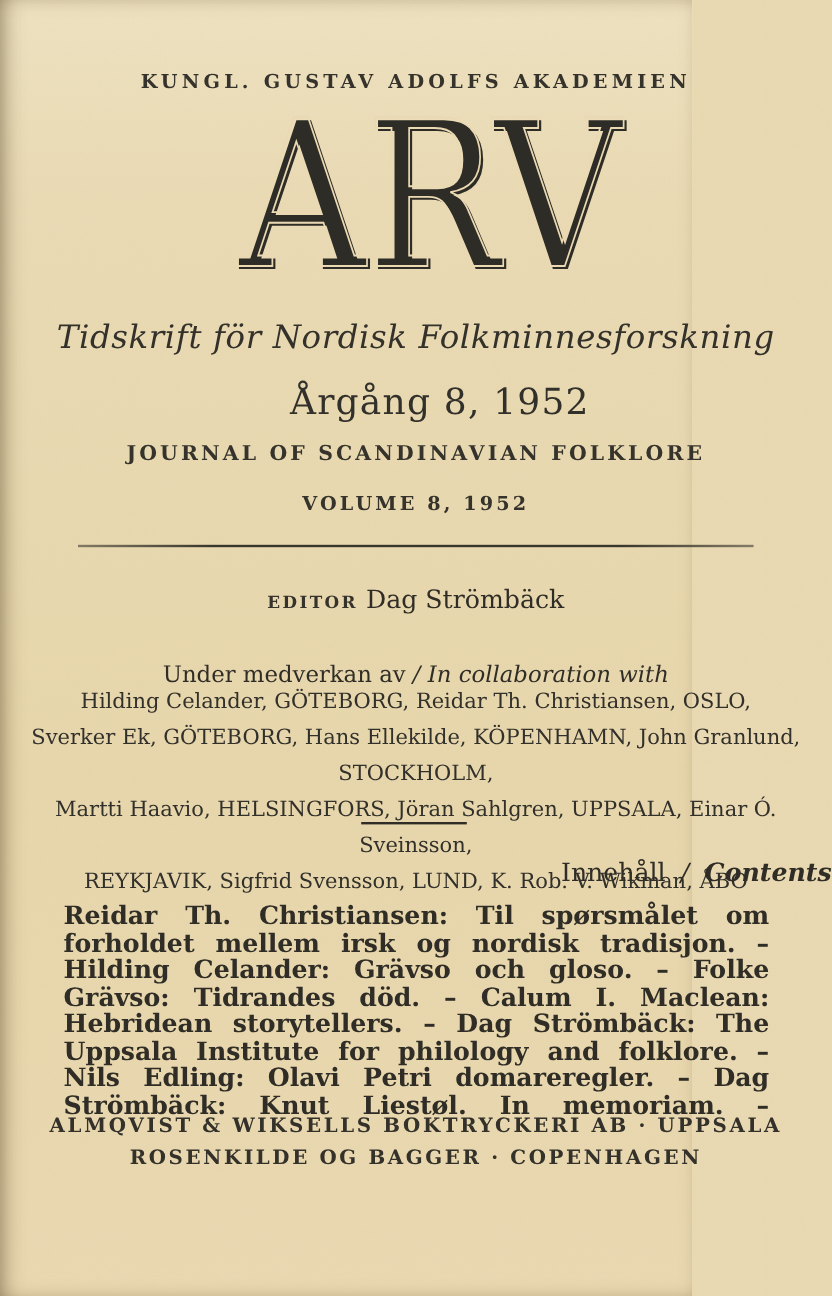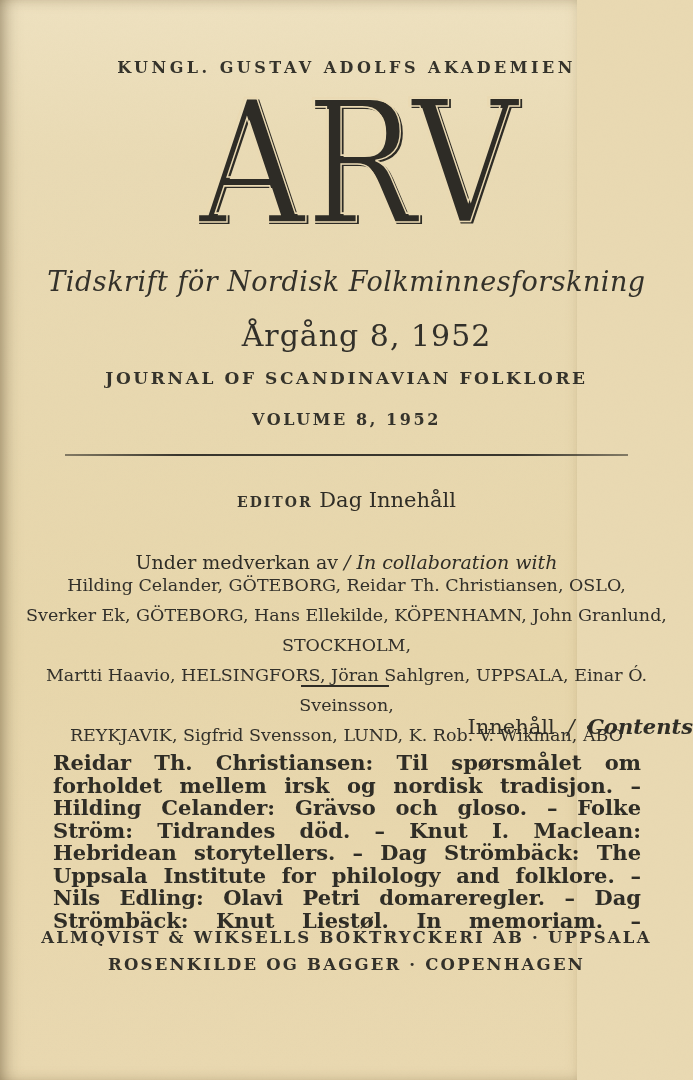--- a/index.html
+++ b/index.html
@@ -78,21 +78,21 @@
 
   <div class="center argang">Årgång 8, 1952</div>
 
   <div class="center journal">JOURNAL OF SCANDINAVIAN FOLKLORE</div>
   <div class="center volume">VOLUME 8, 1952</div>
 
   <div class="rule-long"></div>
 
   <div class="center editor-line">
     <span class="editor-label">EDITOR</span>
-    <span>Dag Innehåll</span>
+    <span>Dag Strömbäck</span>
   </div>
 
   <div class="center collab-line">
     <span>Under medverkan av</span><span class="collab-sep">/</span><span class="collab-en">In collaboration with</span>
   </div>
 
   <div class="center names">
     <div>Hilding Celander, GÖTEBORG, Reidar Th. Christiansen, OSLO,</div>
     <div>Sverker Ek, GÖTEBORG, Hans Ellekilde, KÖPENHAMN, John Granlund, STOCKHOLM,</div>
     <div>Martti Haavio, HELSINGFORS, Jöran Sahlgren, UPPSALA, Einar Ó. Sveinsson,</div>
@@ -102,21 +102,21 @@
   <div class="rule-short"></div>
 
   <div class="center innehall">
     <span>Innehåll</span>
     <span class="collab-sep">/</span>
     <span class="it">Contents</span>
   </div>
 
   <div class="contents">
     <div class="jline">Reidar Th. Christiansen: Til spørsmålet om forholdet mellem irsk og nordisk tradisjon. –</div>
-    <div class="jline">Hilding Celander: Grävso och gloso. – Folke Ström: Tidrandes död. – Knut I. Maclean:</div>
+    <div class="jline">Hilding Celander: Grävso och gloso. – Folke Grävso: Tidrandes död. – Calum I. Maclean:</div>
     <div class="jline">Hebridean storytellers. – Dag Strömbäck: The Uppsala Institute for philology and folklore. –</div>
     <div class="jline">Nils Edling: Olavi Petri domareregler. – Dag Strömbäck: Knut Liestøl. In memoriam. –</div>
   </div>
 
   <div class="center publisher">
     <div>ALMQVIST &amp; WIKSELLS BOKTRYCKERI AB · UPPSALA</div>
     <div>ROSENKILDE OG BAGGER · COPENHAGEN</div>
   </div>
 
 </div>

